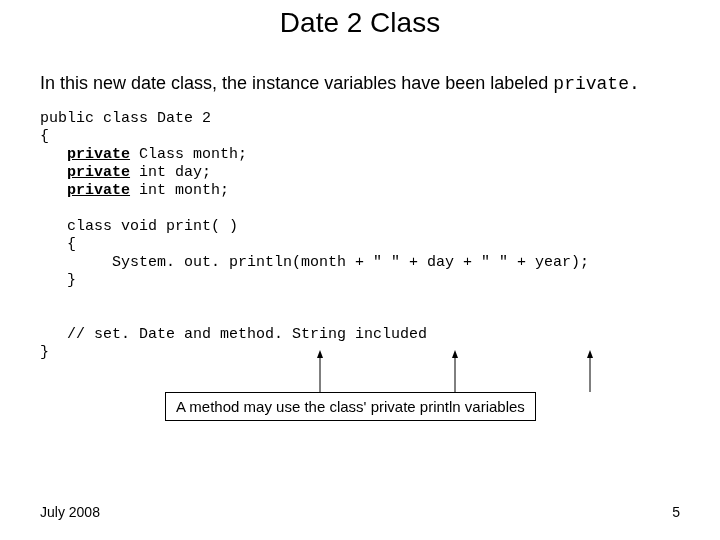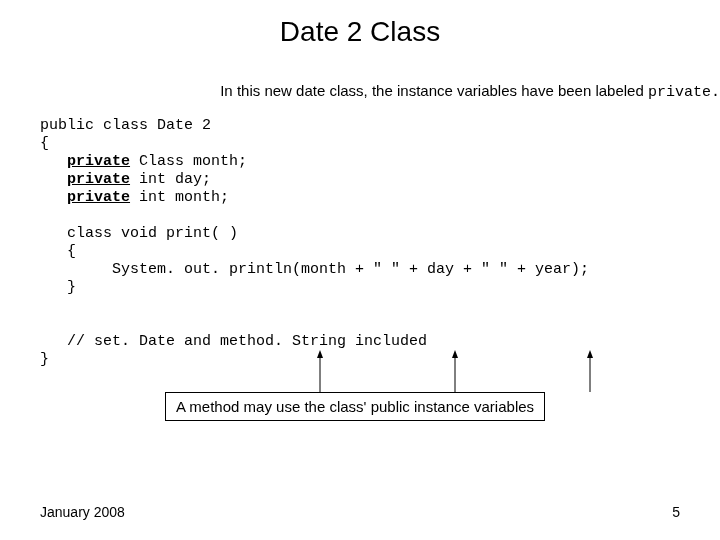--- a/index.html
+++ b/index.html
@@ -16,27 +16,26 @@
   .slide {
     width: 720px;
     height: 540px;
     position: relative;
     box-sizing: border-box;
   }
   .title {
     text-align: center;
     font-size: 28px;
     font-weight: 400;
-    padding-top: 16px;
+    padding-top: 7px;
     margin: 0;
   }
   .intro {
-    font-size: 15px;
+    font-size: 18px;
     margin: 34px 0 8px 40px;
-    text-align: right;
   }
   .code {
     font-family: "Courier New", Courier, monospace;
     font-size: 15px;
     line-height: 1.2;
     white-space: pre;
     margin: 16px 0 0 40px;
   }
   .bold { font-weight: bold; text-decoration: underline; }
   .mono { font-family: "Courier New", Courier, monospace; }
@@ -96,18 +95,18 @@
   <defs>
     <marker id="ah" markerWidth="8" markerHeight="8" refX="4" refY="4" orient="auto">
       <path d="M0,1 L8,4 L0,7 Z" fill="#000"></path>
     </marker>
   </defs>
   <line x1="320" y1="392" x2="320" y2="354" stroke="#000" stroke-width="1" marker-end="url(#ah)"></line>
   <line x1="455" y1="392" x2="455" y2="354" stroke="#000" stroke-width="1" marker-end="url(#ah)"></line>
   <line x1="590" y1="392" x2="590" y2="354" stroke="#000" stroke-width="1" marker-end="url(#ah)"></line>
 </svg>
 
-<div class="callout">A method may use the class' public instance variables</div>
+<div class="callout">A method may use the class' private println variables</div>
 
-<div class="footer-left">January 2008</div>
+<div class="footer-left">July 2008</div>
 <div class="footer-right">5</div>
 
 </div>
 
 </body></html>

